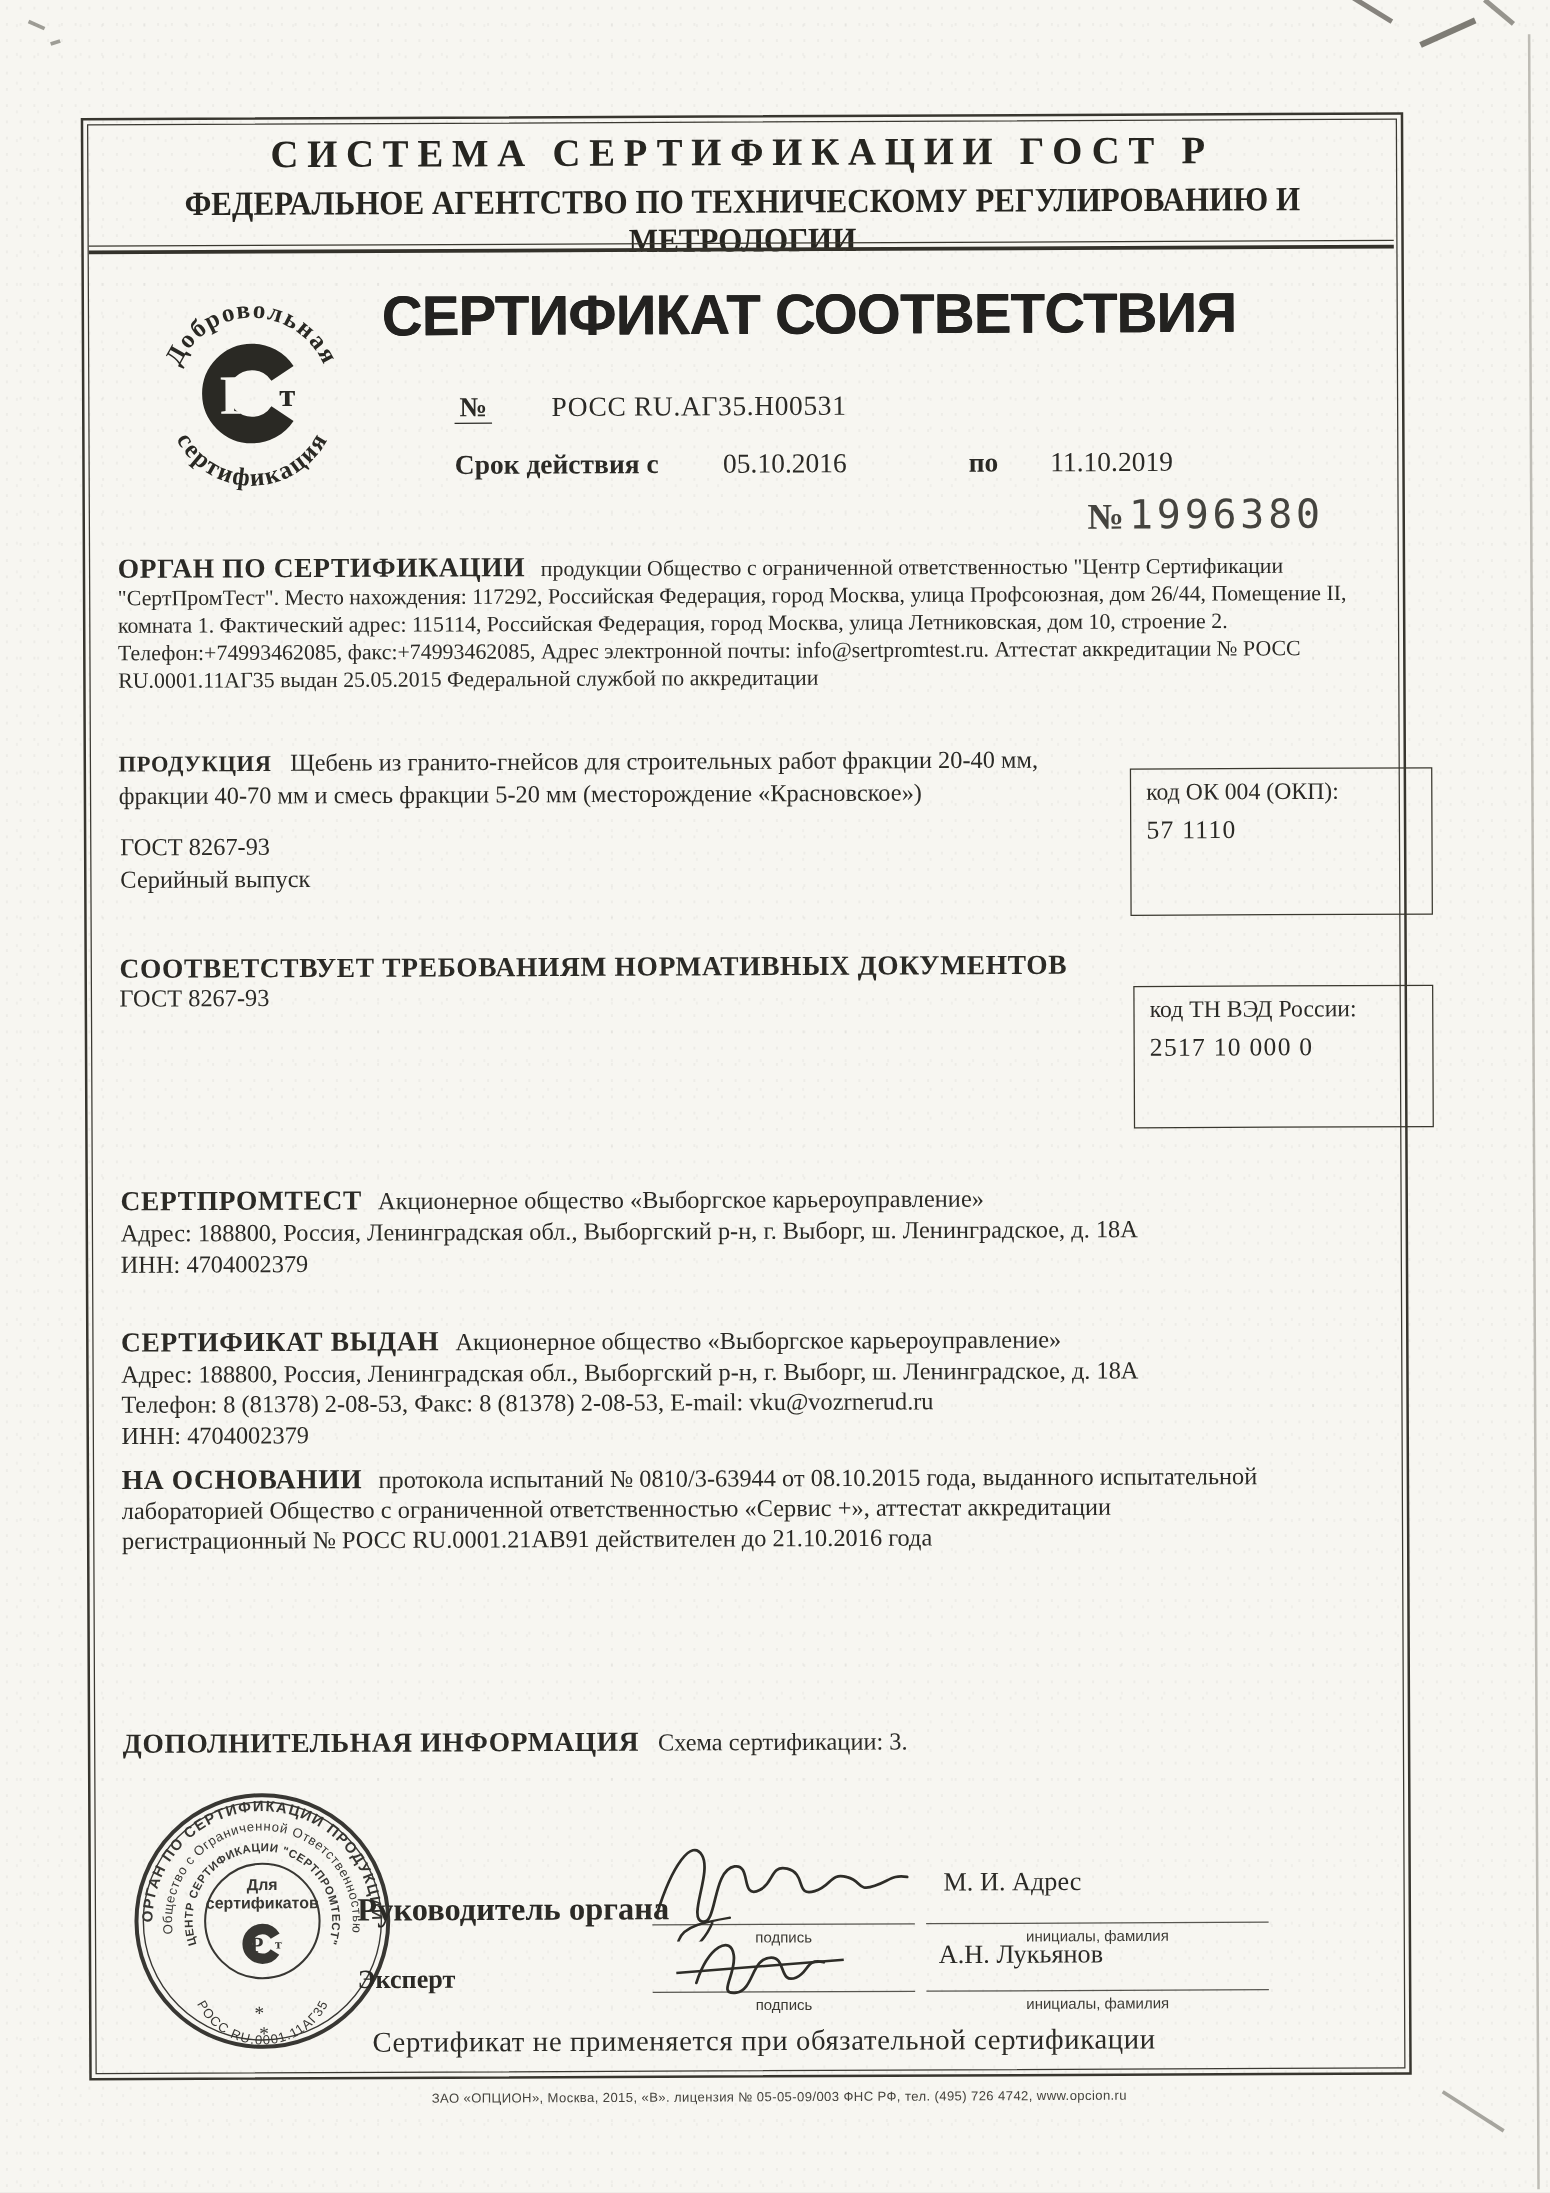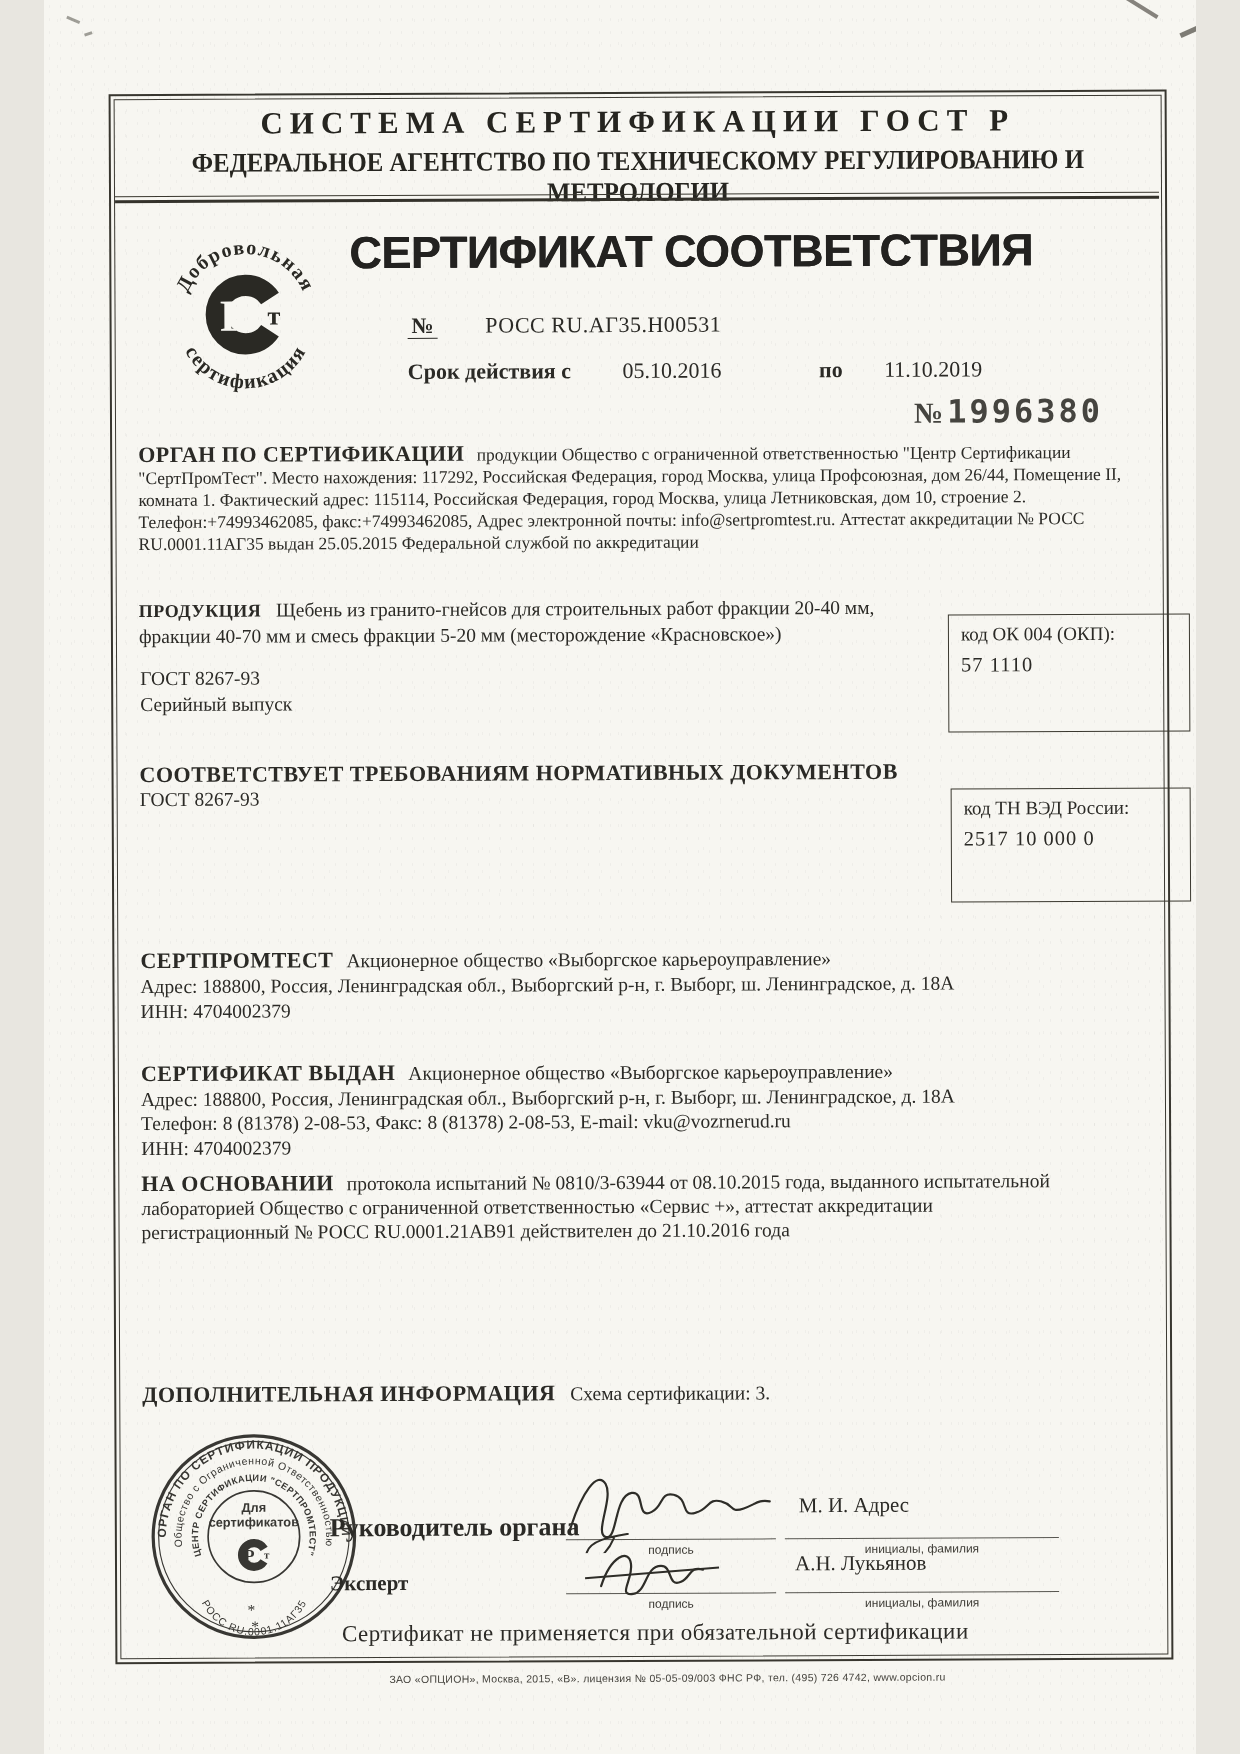--- a/index.html
+++ b/index.html
@@ -1,16 +1,16 @@
 <!DOCTYPE html>
 <html><head>
 <meta charset="utf-8">
 <style>
   html,body{margin:0;padding:0;background:#e8e6e0;}
-  .page{position:relative;width:1152px;height:1754px;margin:0 auto;overflow:hidden;
+  .page{position:relative;width:1240px;height:1754px;margin:0 auto;overflow:hidden;
     background-color:#f7f6f1;
     background-image:
       radial-gradient(rgba(50,48,42,0.05) 0.8px, transparent 1px),
       radial-gradient(rgba(50,48,42,0.04) 0.7px, transparent 1px);
     background-size:11px 13px, 17px 23px;
     background-position:0 0, 5px 9px;
     font-family:"Liberation Serif", serif;color:#2b2a26;}
   .sheet{position:absolute;inset:0;transform:rotate(-0.25deg);transform-origin:50% 50%;}
   .abs{position:absolute;}
 
@@ -35,21 +35,21 @@
   .no-row .val{margin-left:42px;letter-spacing:0.5px;}
 
   .validity-row{position:absolute;left:366px;top:358px;font-size:22px;}
   .validity-row .lbl{font-weight:bold;}
   .validity-row .d1{margin-left:46px;text-align:center;}
   .validity-row .po{margin-left:92px;font-weight:bold;}
   .validity-row .d2{margin-left:36px;}
 
   .blank-no{position:absolute;left:872px;top:394px;color:#45443f;white-space:nowrap;}
   .blank-no .sym{font-size:29px;font-weight:bold;}
-  .blank-no .digits{font-family:"DejaVu Sans Mono", monospace;font-size:32px;letter-spacing:3px;font-weight:bold;}
+  .blank-no .digits{font-family:"DejaVu Sans Mono", monospace;font-size:32px;letter-spacing:3px;}
 
   .sec-h{font-weight:bold;font-size:21px;letter-spacing:0.5px;}
   .body-par{font-size:17.5px;line-height:22px;}
   .organ{position:absolute;left:96px;top:442px;width:1022px;}
   .organ .sec-h{font-size:22px;margin-right:8px;}
 
   .product{position:absolute;left:96px;top:596px;width:742px;font-size:19.5px;line-height:26px;}
   .product .sec-h{font-size:18px;margin-right:10px;}
   .line-gost{position:absolute;left:97px;top:666px;font-size:19.5px;}
   .line-serial{position:absolute;left:97px;top:692px;font-size:19.5px;}

